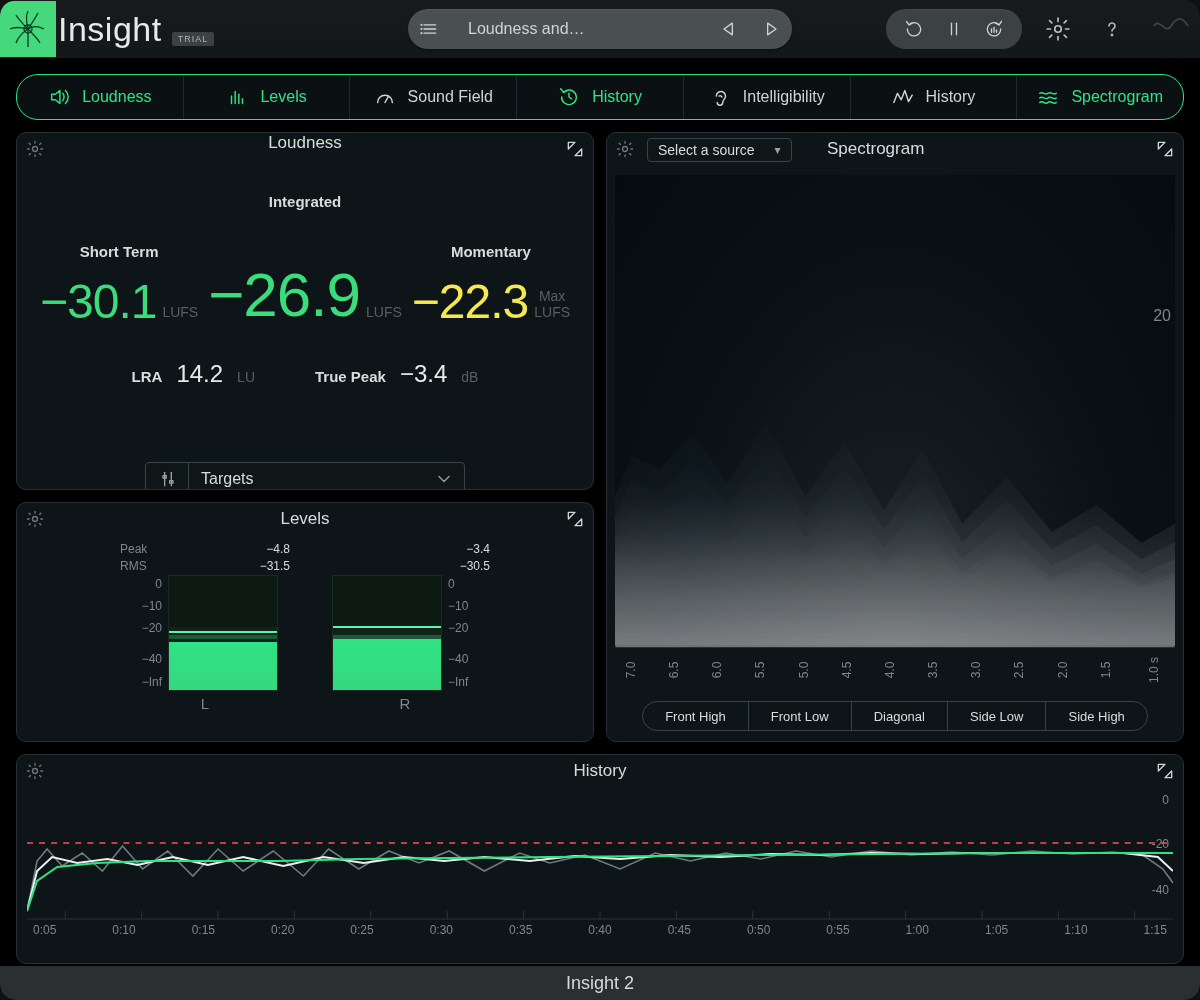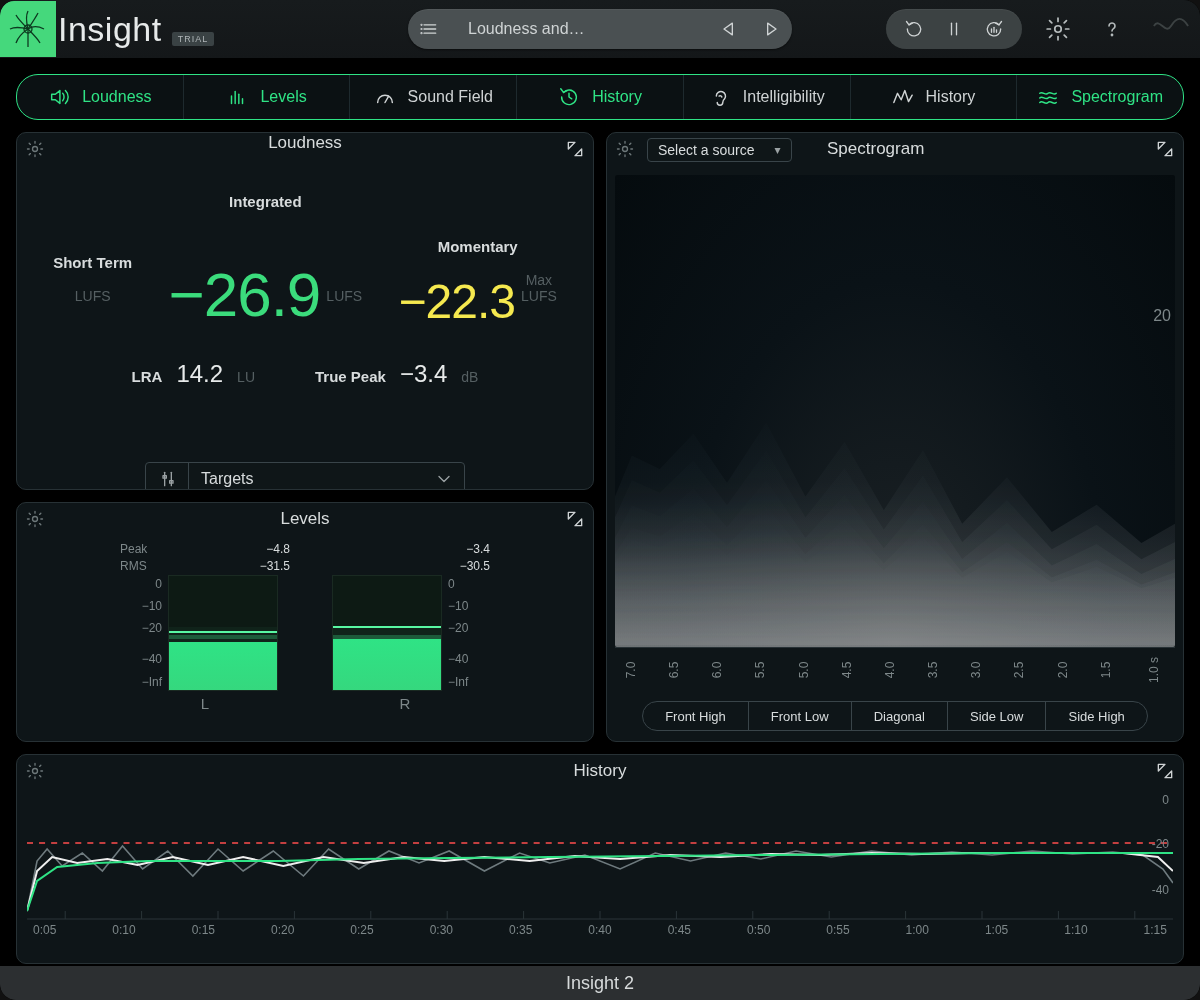--- a/index.html
+++ b/index.html
@@ -143,21 +143,21 @@
 
   
   #loudness-readouts{
     display:flex;justify-content:space-around;align-items:flex-end;
     padding:40px 18px 0 18px;
   }
   .readout{text-align:center;}
   .readout .label{color:var(--txt);font-size:15px;font-weight:600;margin-bottom:18px;}
   .readout .value-row{display:flex;align-items:flex-end;justify-content:center;gap:6px;}
   .readout .big{font-weight:400;letter-spacing:-1px;line-height:1;}
-  .readout .unit{color:var(--txt-dim2);font-size:14px;margin-bottom:22px;line-height:1.1;}
+  .readout .unit{color:var(--txt-dim2);font-size:14px;margin-bottom:6px;line-height:1.1;}
   #ro-shortterm .big{color:var(--accent-green);font-size:48px;}
   #ro-integrated .big{color:var(--accent-green);font-size:62px;margin-top:36px;}
   #ro-momentary .big{color:var(--yellow);font-size:48px;}
   #loudness-sub{
     display:flex;justify-content:center;gap:60px;
     color:var(--txt);font-size:15px;margin-top:34px;
   }
   #loudness-sub .subitem{display:flex;align-items:baseline;gap:14px;}
   #loudness-sub .subitem .k{color:var(--txt);font-weight:600;}
   #loudness-sub .subitem .v{color:#e7eaea;font-size:24px;}
@@ -443,20 +443,21 @@
               <polygon points="4,4 12,4 4,12" fill="currentColor" stroke="none"></polygon>
               <polygon points="20,20 12,20 20,12" fill="currentColor" stroke="none"></polygon>
             </svg>
         </span>
       </div>
 
       <div id="loudness-readouts">
         <div class="readout" id="ro-shortterm">
           <div class="label">Short Term</div>
           <div class="value-row">
+            <span class="big">−30.1</span>
             <span class="unit">LUFS</span>
           </div>
         </div>
         <div class="readout" id="ro-integrated">
           <div class="label">Integrated</div>
           <div class="value-row">
             <span class="big">−26.9</span>
             <span class="unit">LUFS</span>
           </div>
         </div>

